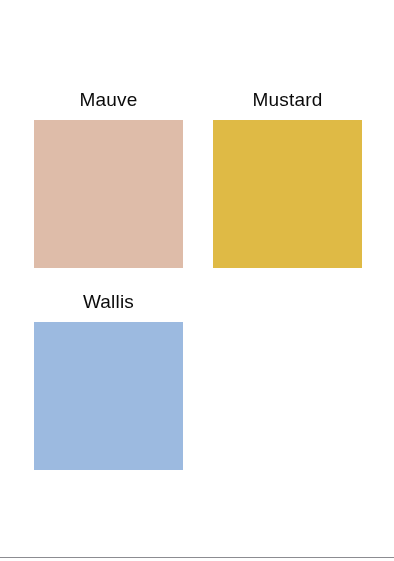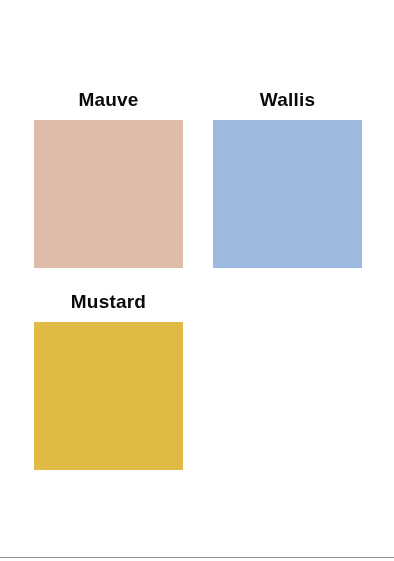--- a/index.html
+++ b/index.html
@@ -41,21 +41,21 @@
   .swatch-cell {
     width: 149px;
     display: flex;
     flex-direction: column;
     align-items: center;
   }
 
   .swatch-label {
     font-family: "Liberation Sans", sans-serif;
     font-size: 19px;
-    font-weight: 700;
+    font-weight: 400;
     letter-spacing: 0.2px;
     color: #0a0a0a;
     line-height: 1;
     margin-bottom: 11px;
     text-align: center;
     white-space: nowrap;
   }
 
   .swatch-chip {
     width: 149px;
@@ -78,27 +78,27 @@
 <div class="page" style="background-color: rgb(255, 255, 255);">
 
   <div class="palette-grid">
 
     <div class="swatch-cell">
       <div class="swatch-label">Mauve</div>
       <div class="swatch-chip" style="background-color: rgb(222, 188, 169);"></div>
     </div>
 
     <div class="swatch-cell">
-      <div class="swatch-label">Wallis</div>
-      <div class="swatch-chip" style="background-color: rgb(156, 186, 224);"></div>
+      <div class="swatch-label">Mustard</div>
+      <div class="swatch-chip" style="background-color: rgb(223, 186, 69);"></div>
     </div>
 
     <div class="swatch-cell">
-      <div class="swatch-label">Mustard</div>
-      <div class="swatch-chip" style="background-color: rgb(223, 186, 69);"></div>
+      <div class="swatch-label">Wallis</div>
+      <div class="swatch-chip" style="background-color: rgb(156, 186, 224);"></div>
     </div>
 
 
   </div>
 
   <div class="footer-rule" style="background-color: rgb(140, 140, 145);"></div>
 
 </div>
 
 </body></html>

